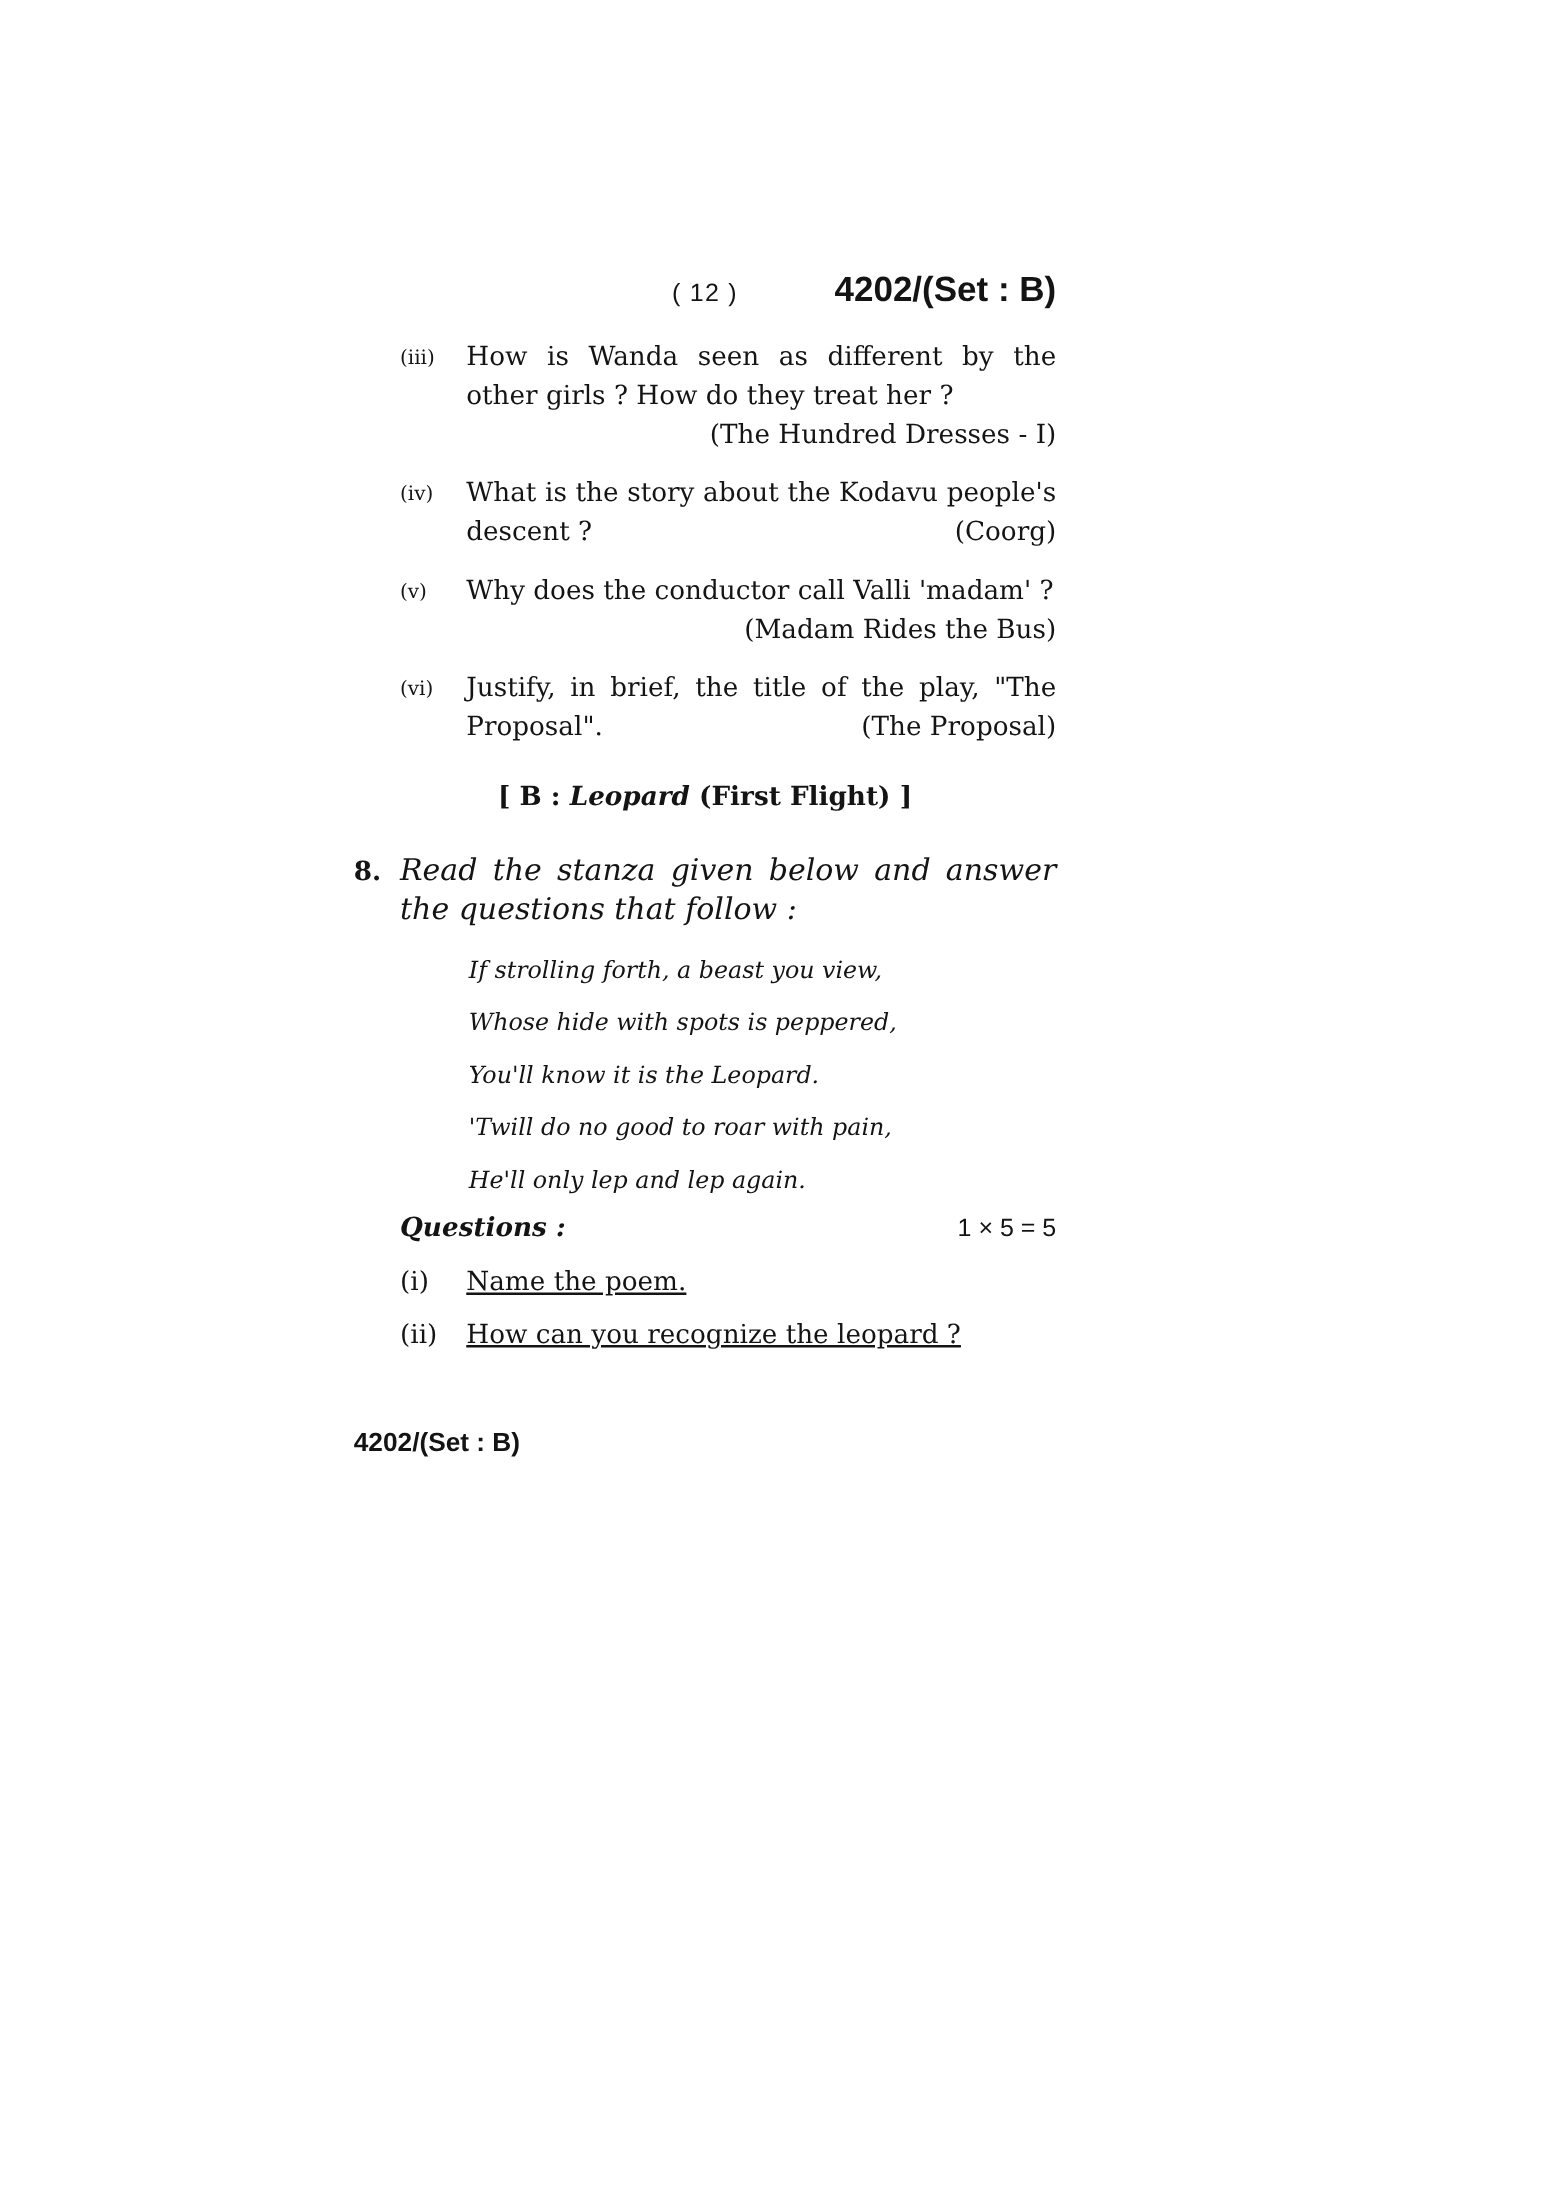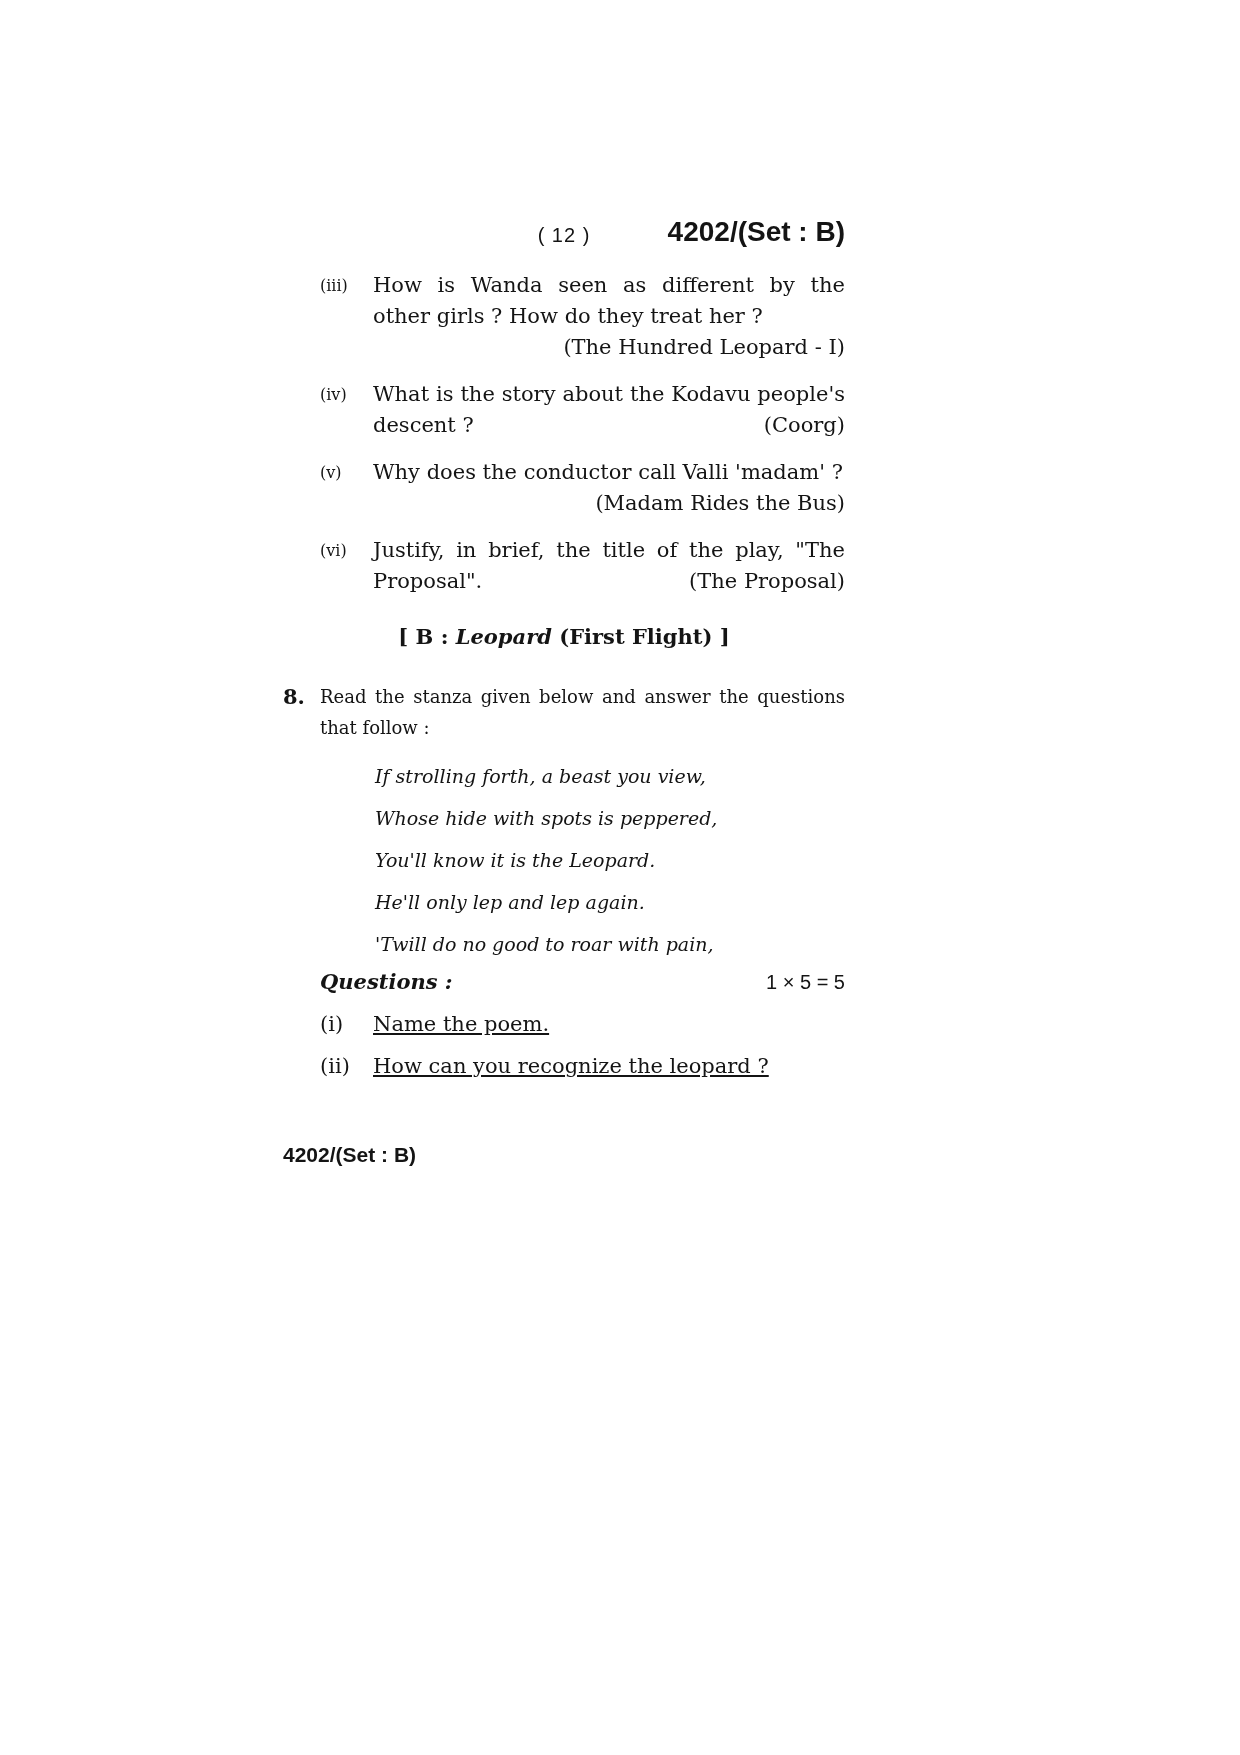--- a/index.html
+++ b/index.html
@@ -48,21 +48,21 @@
     text-align:center;
     font-size:21px; font-weight:bold;
     margin-top:24px; margin-bottom:29px;
     line-height:31px;
   }
   .section-heading .it { font-style:italic; }
 
   
   .q8 { display:flex; }
   .q8-num { flex:none; width:37px; font-weight:bold; font-size:21px; line-height:31px; }
-  .q8-body { flex:1; font-size:18px; line-height:31px; text-align:justify; }
+  .q8-body { flex:1; font-size:24px; line-height:31px; text-align:justify;font-style:italic; }
 
   .stanza { margin-left:92px; margin-top:12px; font-style:italic; font-size:19px; }
   .stanza-line { line-height:42px; white-space:nowrap; }
 
   .questions-row {
     margin-left:37px; margin-top:1px;
     display:flex; justify-content:space-between; align-items:baseline;
     line-height:31px;
   }
   .questions-label { font-size:21px; font-weight:bold; font-style:italic; }
@@ -85,21 +85,21 @@
 <div class="page">
   <div class="content">
 
     <div class="header-row">
       <span class="page-num">( 12 )</span>
       <span class="set-code">4202/(Set : B)</span>
     </div>
 
     <div class="q-item">
       <div class="q-num">(iii)</div>
-      <div class="q-body"><span>How is Wanda seen as different by the other girls ? How do they treat her ?</span><span class="q-source">(The Hundred Leopard - I)</span></div>
+      <div class="q-body"><span>How is Wanda seen as different by the other girls ? How do they treat her ?</span><span class="q-source">(The Hundred Dresses - I)</span></div>
     </div>
 
     <div class="q-item">
       <div class="q-num">(iv)</div>
       <div class="q-body"><span>What is the story about the Kodavu people's descent ?</span><span class="q-source">(Coorg)</span></div>
     </div>
 
     <div class="q-item">
       <div class="q-num">(v)</div>
       <div class="q-body"><span>Why does the conductor call Valli 'madam' ?</span><span class="q-source">(Madam Rides the Bus)</span></div>
@@ -114,22 +114,22 @@
 
     <div class="q8">
       <div class="q8-num">8.</div>
       <div class="q8-body">Read the stanza given below and answer the questions that follow :</div>
     </div>
 
     <div class="stanza">
       <div class="stanza-line">If strolling forth, a beast you view,</div>
       <div class="stanza-line">Whose hide with spots is peppered,</div>
       <div class="stanza-line">You'll know it is the Leopard.</div>
+      <div class="stanza-line">'Twill do no good to roar with pain,</div>
       <div class="stanza-line">He'll only lep and lep again.</div>
-      <div class="stanza-line">'Twill do no good to roar with pain,</div>
     </div>
 
     <div class="questions-row">
       <span class="questions-label">Questions :</span>
       <span class="marks">1 × 5 = 5</span>
     </div>
 
     <div class="subq">
       <div class="subq-num">(i)</div>
       <div class="subq-text">Name the poem.</div>

